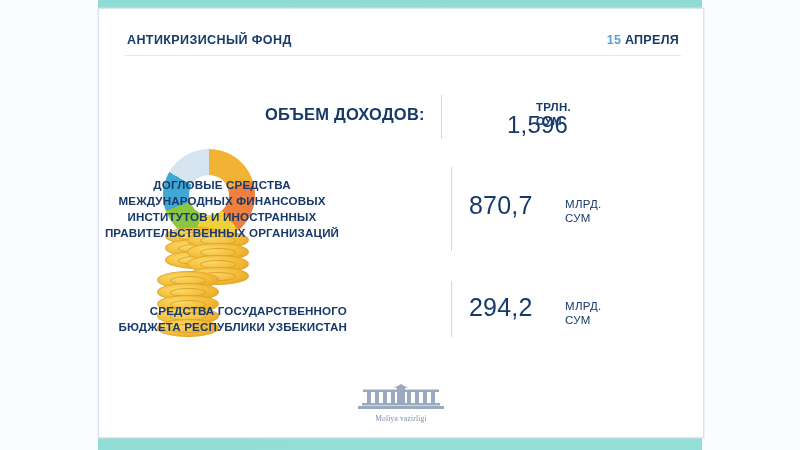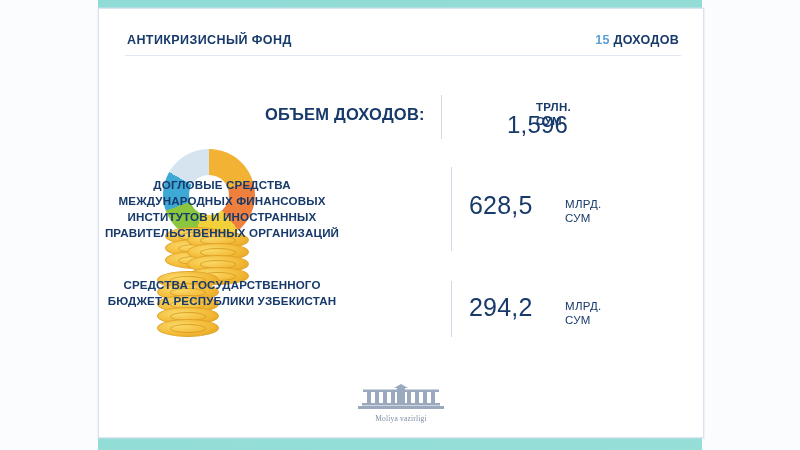--- a/index.html
+++ b/index.html
@@ -140,21 +140,21 @@
     right: 356px;
     text-align: center;
     font-size: 11.6px;
     font-weight: bold;
     color: #173a6b;
     line-height: 16px;
     letter-spacing: 0.15px;
     width: 250px;
   }
   .row-1 .row-text { top: 16px; }
-  .row-2 .row-text { top: 0; }
+  .row-2 .row-text { top: 26px; text-align: right; }
 
   .row-divider {
     position: absolute;
     left: 352px;
     width: 1px;
     background: #cfd9e6;
   }
   .row-1 .row-divider { top: 6px; height: 84px; }
   .row-2 .row-divider { top: 4px; height: 56px; }
 
@@ -319,21 +319,21 @@
 
   <div class="side-left"></div>
   <div class="side-right"></div>
 
   <div class="card">
 
     <div class="card-header">
       <div class="header-title">АНТИКРИЗИСНЫЙ ФОНД</div>
       <div class="header-date">
         <span class="day">15</span>
-        <span>ДОХОДОВ</span>
+        <span>АПРЕЛЯ</span>
       </div>
     </div>
     <div class="header-rule"></div>
 
     <div class="income-row">
       <div class="income-label">ОБЪЕМ ДОХОДОВ:</div>
       <div class="income-divider"></div>
       <div class="income-value">1,596</div>
       <div class="income-unit">
         <div>ТРЛН.</div>
@@ -353,21 +353,21 @@
       <div class="coin" style="left:10px; top:122px;"></div>
       <div class="coin" style="left:10px; top:134px;"></div>
       <div class="coin" style="left:10px; top:146px;"></div>
       <div class="coin" style="left:10px; top:158px;"></div>
       <div class="coin" style="left:10px; top:170px;"></div>
     </div>
 
     <div class="row-block row-1">
       <div class="row-text">ДОГЛОВЫЕ СРЕДСТВА МЕЖДУНАРОДНЫХ ФИНАНСОВЫХ ИНСТИТУТОВ И ИНОСТРАННЫХ ПРАВИТЕЛЬСТВЕННЫХ ОРГАНИЗАЦИЙ</div>
       <div class="row-divider"></div>
-      <div class="row-value">628,5</div>
+      <div class="row-value">870,7</div>
       <div class="row-unit">
         <div>МЛРД.</div>
         <div>СУМ</div>
       </div>
     </div>
 
     <div class="row-block row-2">
       <div class="row-text">СРЕДСТВА ГОСУДАРСТВЕННОГО БЮДЖЕТА РЕСПУБЛИКИ УЗБЕКИСТАН</div>
       <div class="row-divider"></div>
       <div class="row-value">294,2</div>

